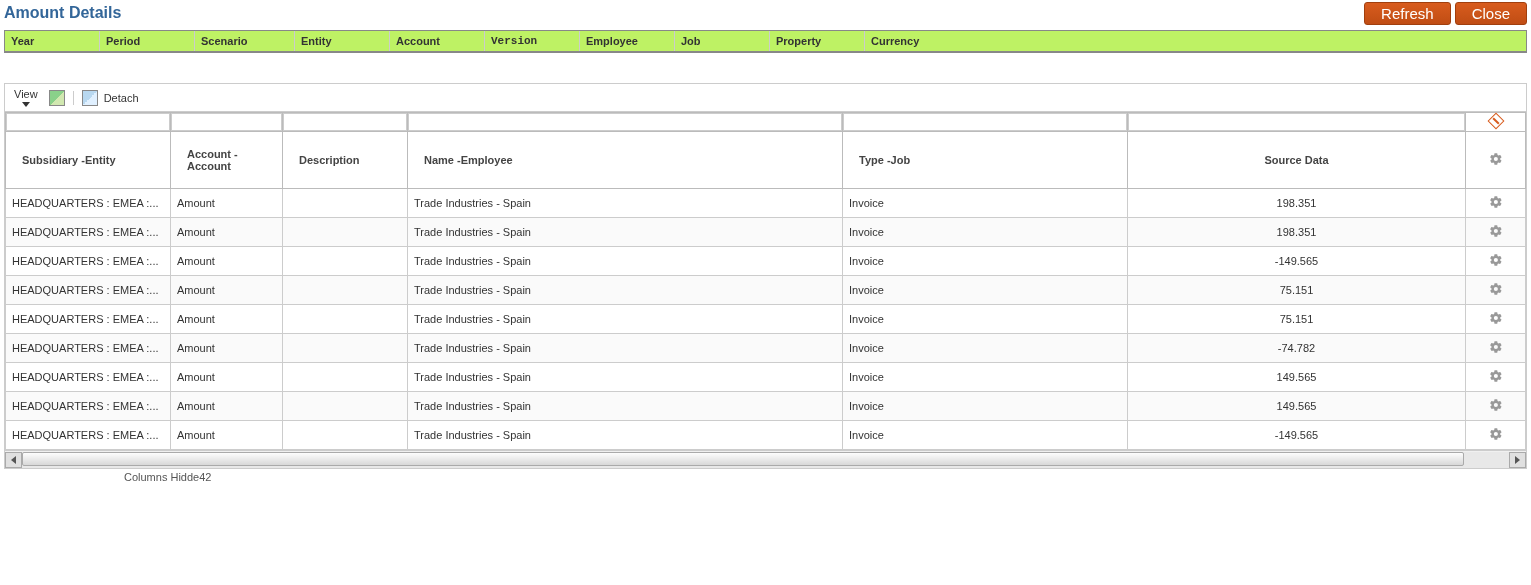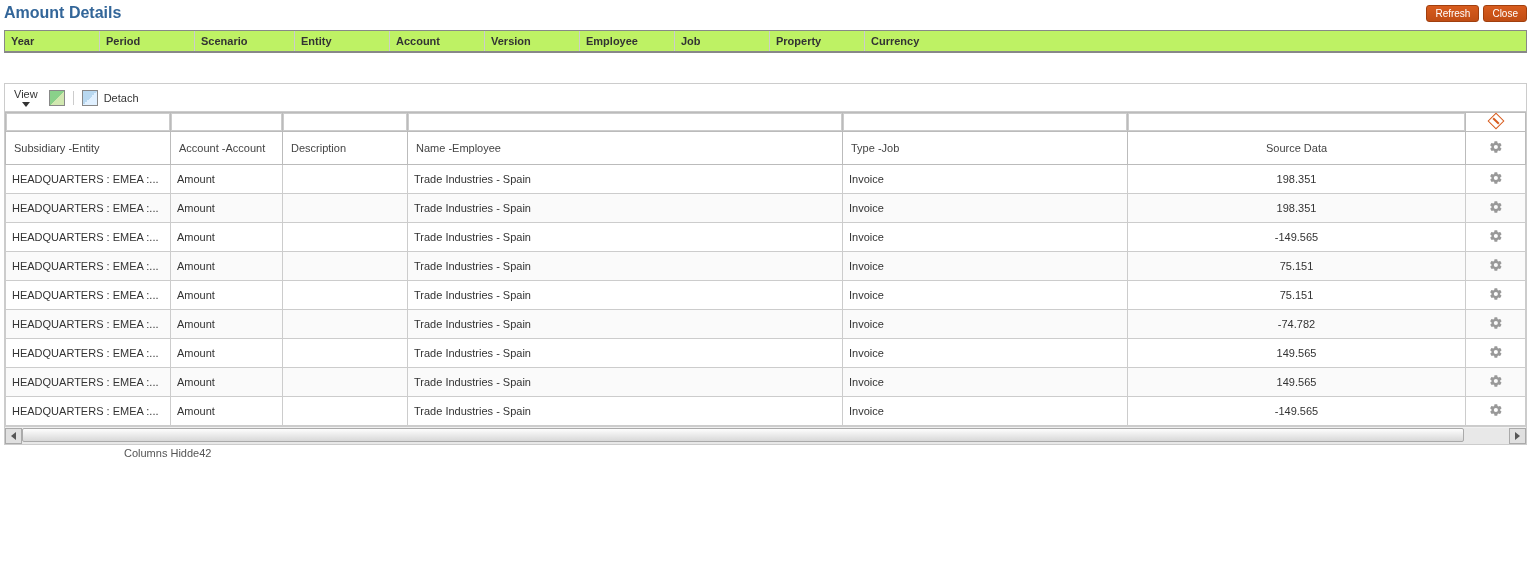--- a/index.html
+++ b/index.html
@@ -1,46 +1,46 @@
 <!DOCTYPE html>
 <html><head>
   <meta charset="utf-8">
   <style>
     * { box-sizing: border-box; margin: 0; padding: 0; }
     body { font-family: Tahoma, Arial, sans-serif; font-size: 11px; color: #333; background: #fff; }
     
     .header-bar { display: flex; justify-content: space-between; align-items: center; margin: 0 4px 4px 4px; gap: 24px; }
     .page-title { color: #336699; font-size: 16px; font-weight: bold; padding: 4px 0; }
     .top-buttons { display: flex; gap: 4px; }
-    .btn-top { background: linear-gradient(#d85c1e, #c04d14); border: 1px solid #a13f0e; color: #fff; padding: 2px 8px; border-radius: 3px; font-size: 10px; cursor: pointer; }
+    .btn-top { background: linear-gradient(#d85c1e, #c04d14); border: 1px solid #a13f0e; color: #fff; padding: 2px 16px; border-radius: 3px; font-size: 15px; cursor: pointer; }
     
     .details-grid { margin: 4px; border: 1px solid #888; }
     .details-head, .details-body { display: flex; }
     .details-head { background: #bef264; border-bottom: 1px solid #888; font-weight: bold; color: #333; }
     .details-cell { padding: 4px 6px; border-right: 1px solid #ccc; white-space: nowrap; overflow: hidden; text-overflow: ellipsis; }
     .details-cell:last-child { border-right: none; flex: 1; }
-    .c0 { width: 95px; } .c1 { width: 95px; } .c2 { width: 100px; } .c3 { width: 95px; } .c4 { width: 95px; } .c5 { width: 95px; } .c6 { width: 95px; } .c7 { width: 95px; } .c8 { width: 95px; } .c9 { width: auto; flex: 1; }
+    .c0 { width: 95px; } .c1 { width: 95px; } .c2 { width: 100px; } .c3 { width: 95px; } .c4 { width: 95px; } .c5 { width: 95px; font-family: Liberation Mono, monospace; } .c6 { width: 95px; } .c7 { width: 95px; } .c8 { width: 95px; } .c9 { width: auto; flex: 1; }
     
     .toolbar { margin: 30px 4px 0 4px; border: 1px solid #ccc; border-bottom: none; padding: 2px 4px; display: flex; align-items: center; gap: 6px; background: #fff; }
     .view-menu { display: inline-flex; align-items: center; gap: 2px; cursor: pointer; padding: 1px 4px; border: 1px solid transparent; flex-direction: column; }
     .tri-down { width: 0; height: 0; border-left: 4px solid transparent; border-right: 4px solid transparent; border-top: 5px solid #333; }
     .toolbar-icon { width: 16px; height: 16px; display: inline-block; border: 1px solid #888; cursor: pointer; }
     .icon-export { background: linear-gradient(135deg, #8ad18a 0 50%, #d1e8b0 50%); }
     .icon-detach { background: linear-gradient(135deg, #b8d8f0 0 50%, #e0f0ff 50%); }
     .sep { display: inline-block; width: 1px; height: 14px; background: #ccc; margin: 0 2px; }
     
     .grid { margin: 0 4px; border: 1px solid #ccc; }
     .grid table { border-collapse: collapse; width: 100%; table-layout: fixed; }
     .filter-row td { border: 1px solid #bbb; padding: 0; background: #fff; }
     .filter-row input { width: 100%; border: 1px solid #ccc; height: 18px; padding: 1px 2px; font-size: 11px; }
     .filter-row .clear-cell { text-align: center; }
     .clear-icon { display: inline-block; width: 12px; height: 12px; background: #fff; border: 1px solid #d85c1e; transform: rotate(45deg); position: relative; cursor: pointer; }
     .clear-icon::before { content: ""; position: absolute; top: 4px; left: 1px; width: 8px; height: 2px; background: #d85c1e; }
     
-    .head-row th { background: #fff; border: 1px solid #bbb; text-align: left; font-weight: normal; color: #444; padding: 8px; }
+    .head-row th { background: #fff; border: 1px solid #bbb; text-align: left; font-weight: bold; color: #444; padding: 16px; }
     .head-row th.num, .data-row td.num { text-align: center; }
     .head-row th.action, .data-row td.action, .filter-row td.action { width: 50px; text-align: center; }
     
     .data-row td { border: 1px solid #ccc; padding: 6px; white-space: nowrap; overflow: hidden; text-overflow: ellipsis; background: #fff; }
     .data-row:nth-child(even) td { background: #fafafa; }
     
     .gear-icon { width: 14px; height: 14px; display: inline-block; position: relative; color: #999; cursor: pointer; }
     .gear-icon svg { width: 14px; height: 14px; fill: #999; }
     
     .hscroll { margin: 0 4px; height: 18px; border: 1px solid #ccc; border-top: none; background: #f0f0f0; display: flex; align-items: center; }

